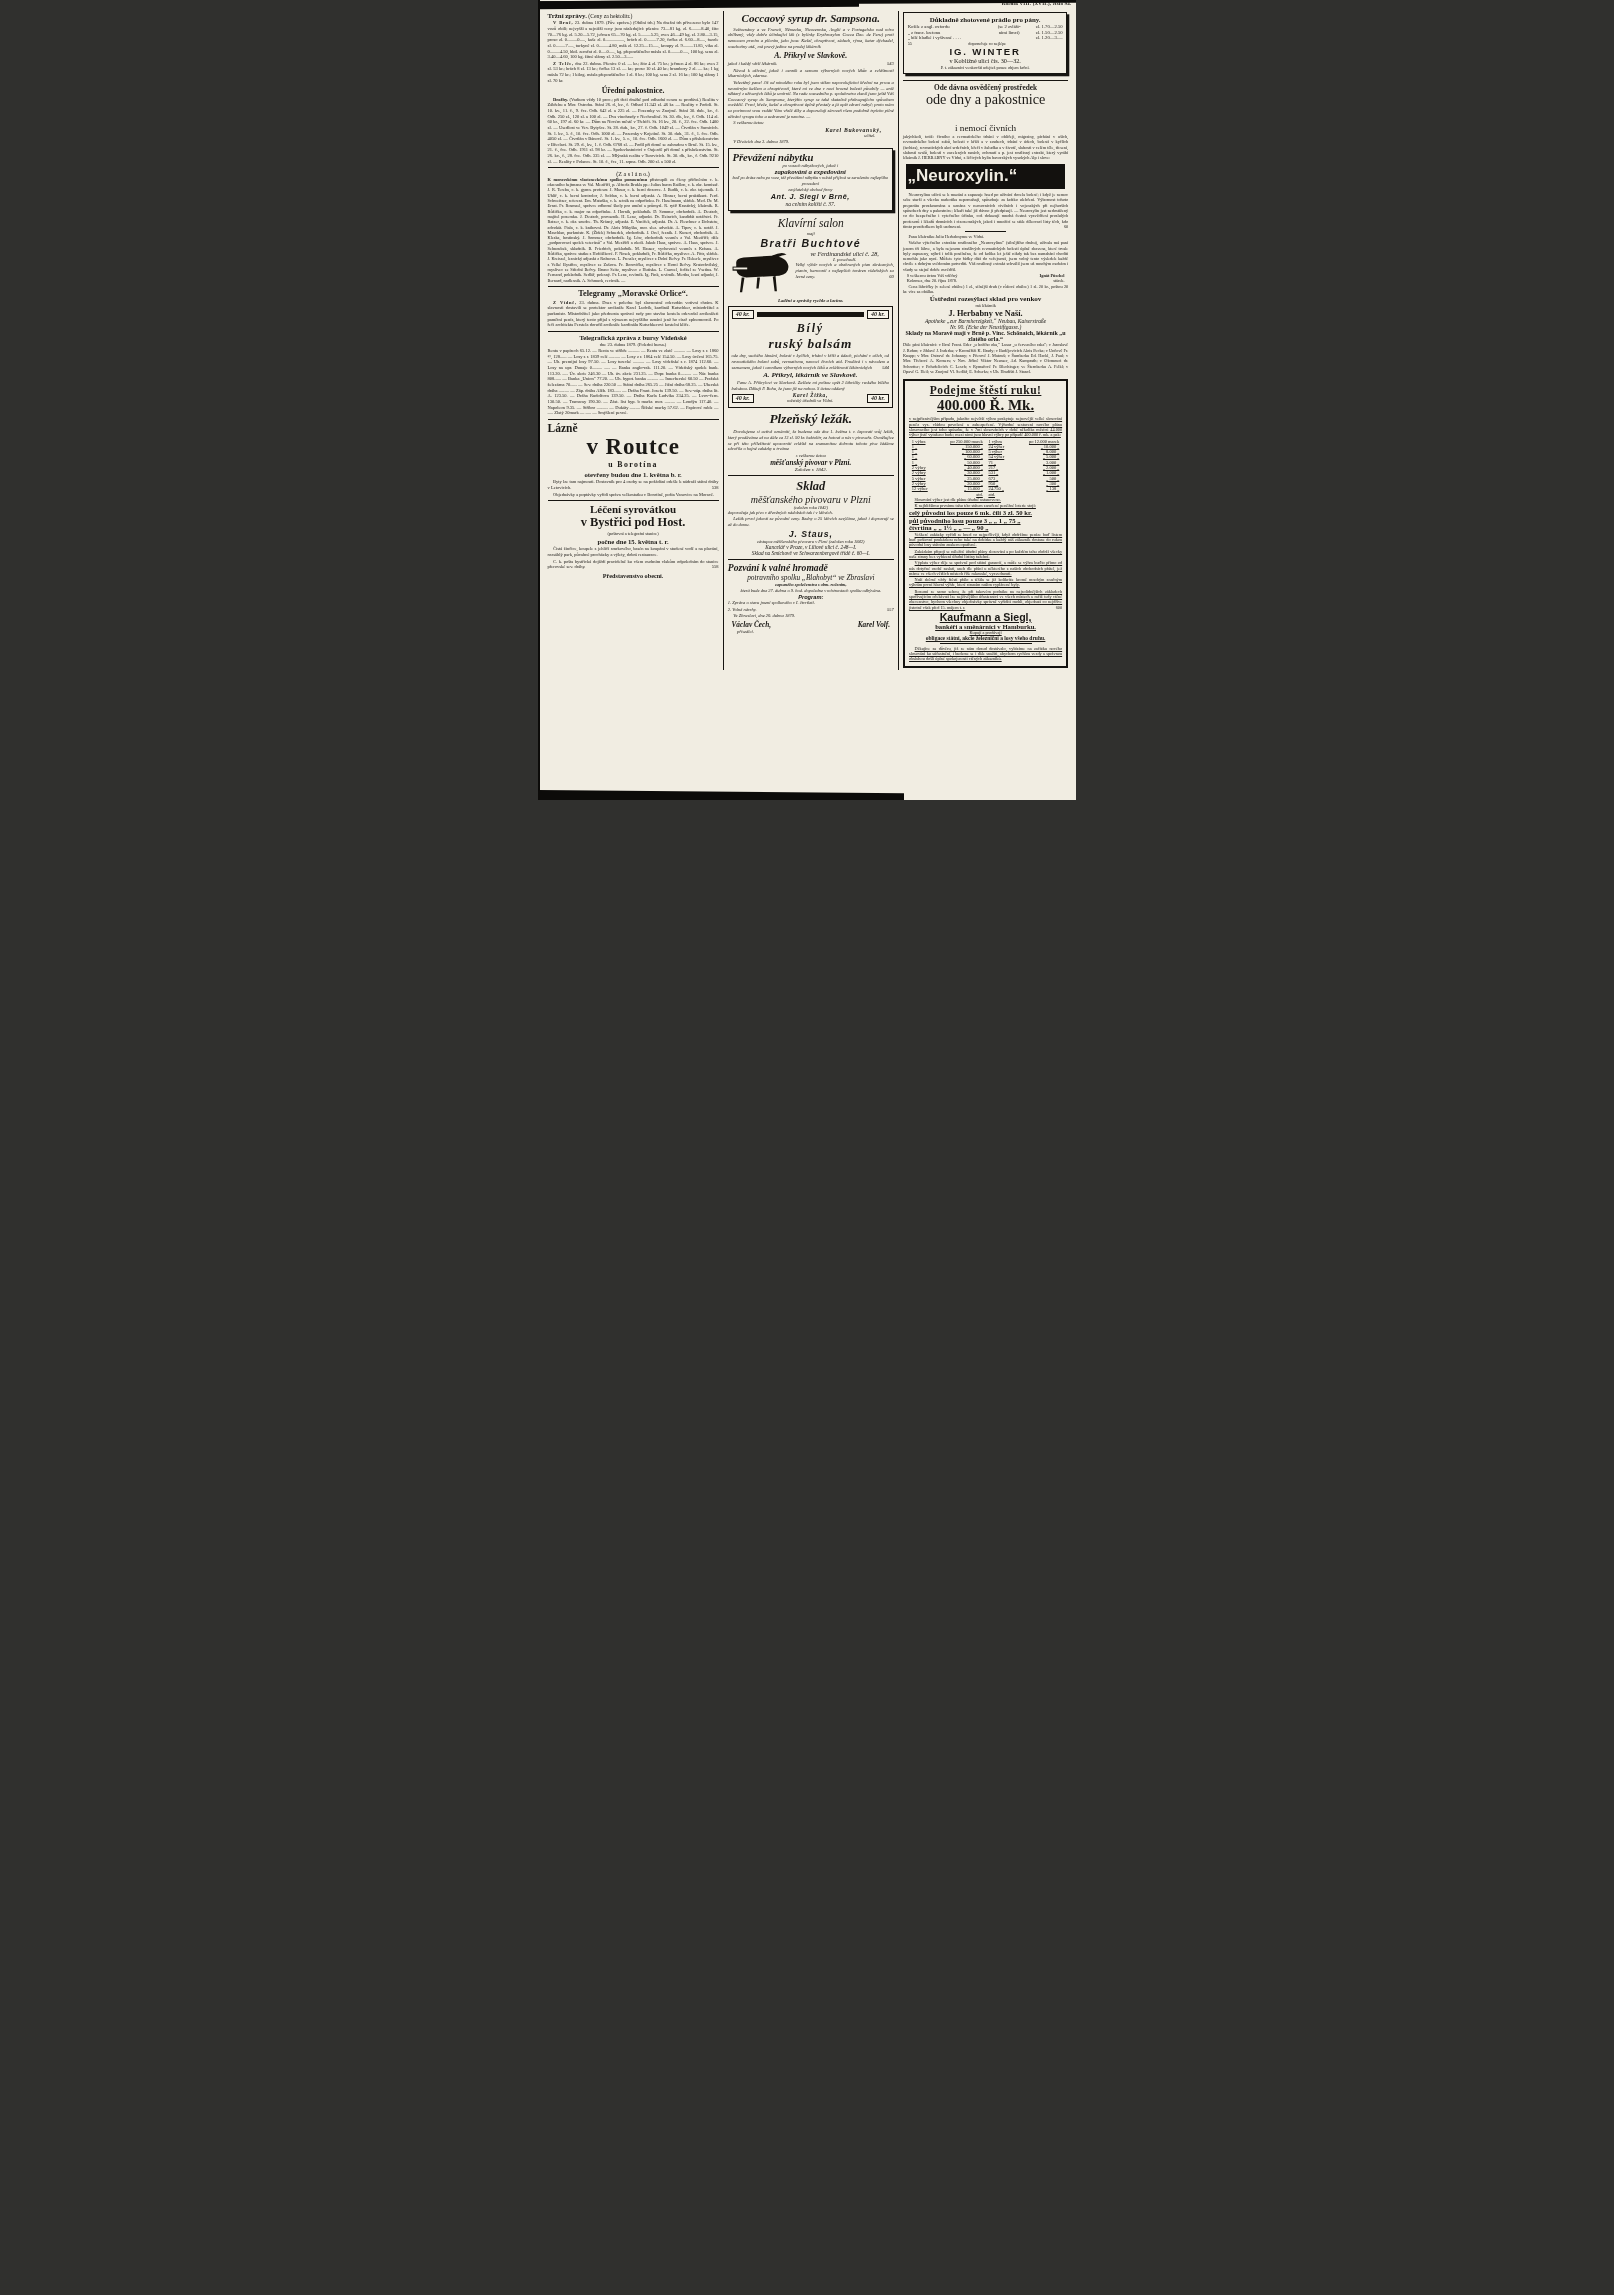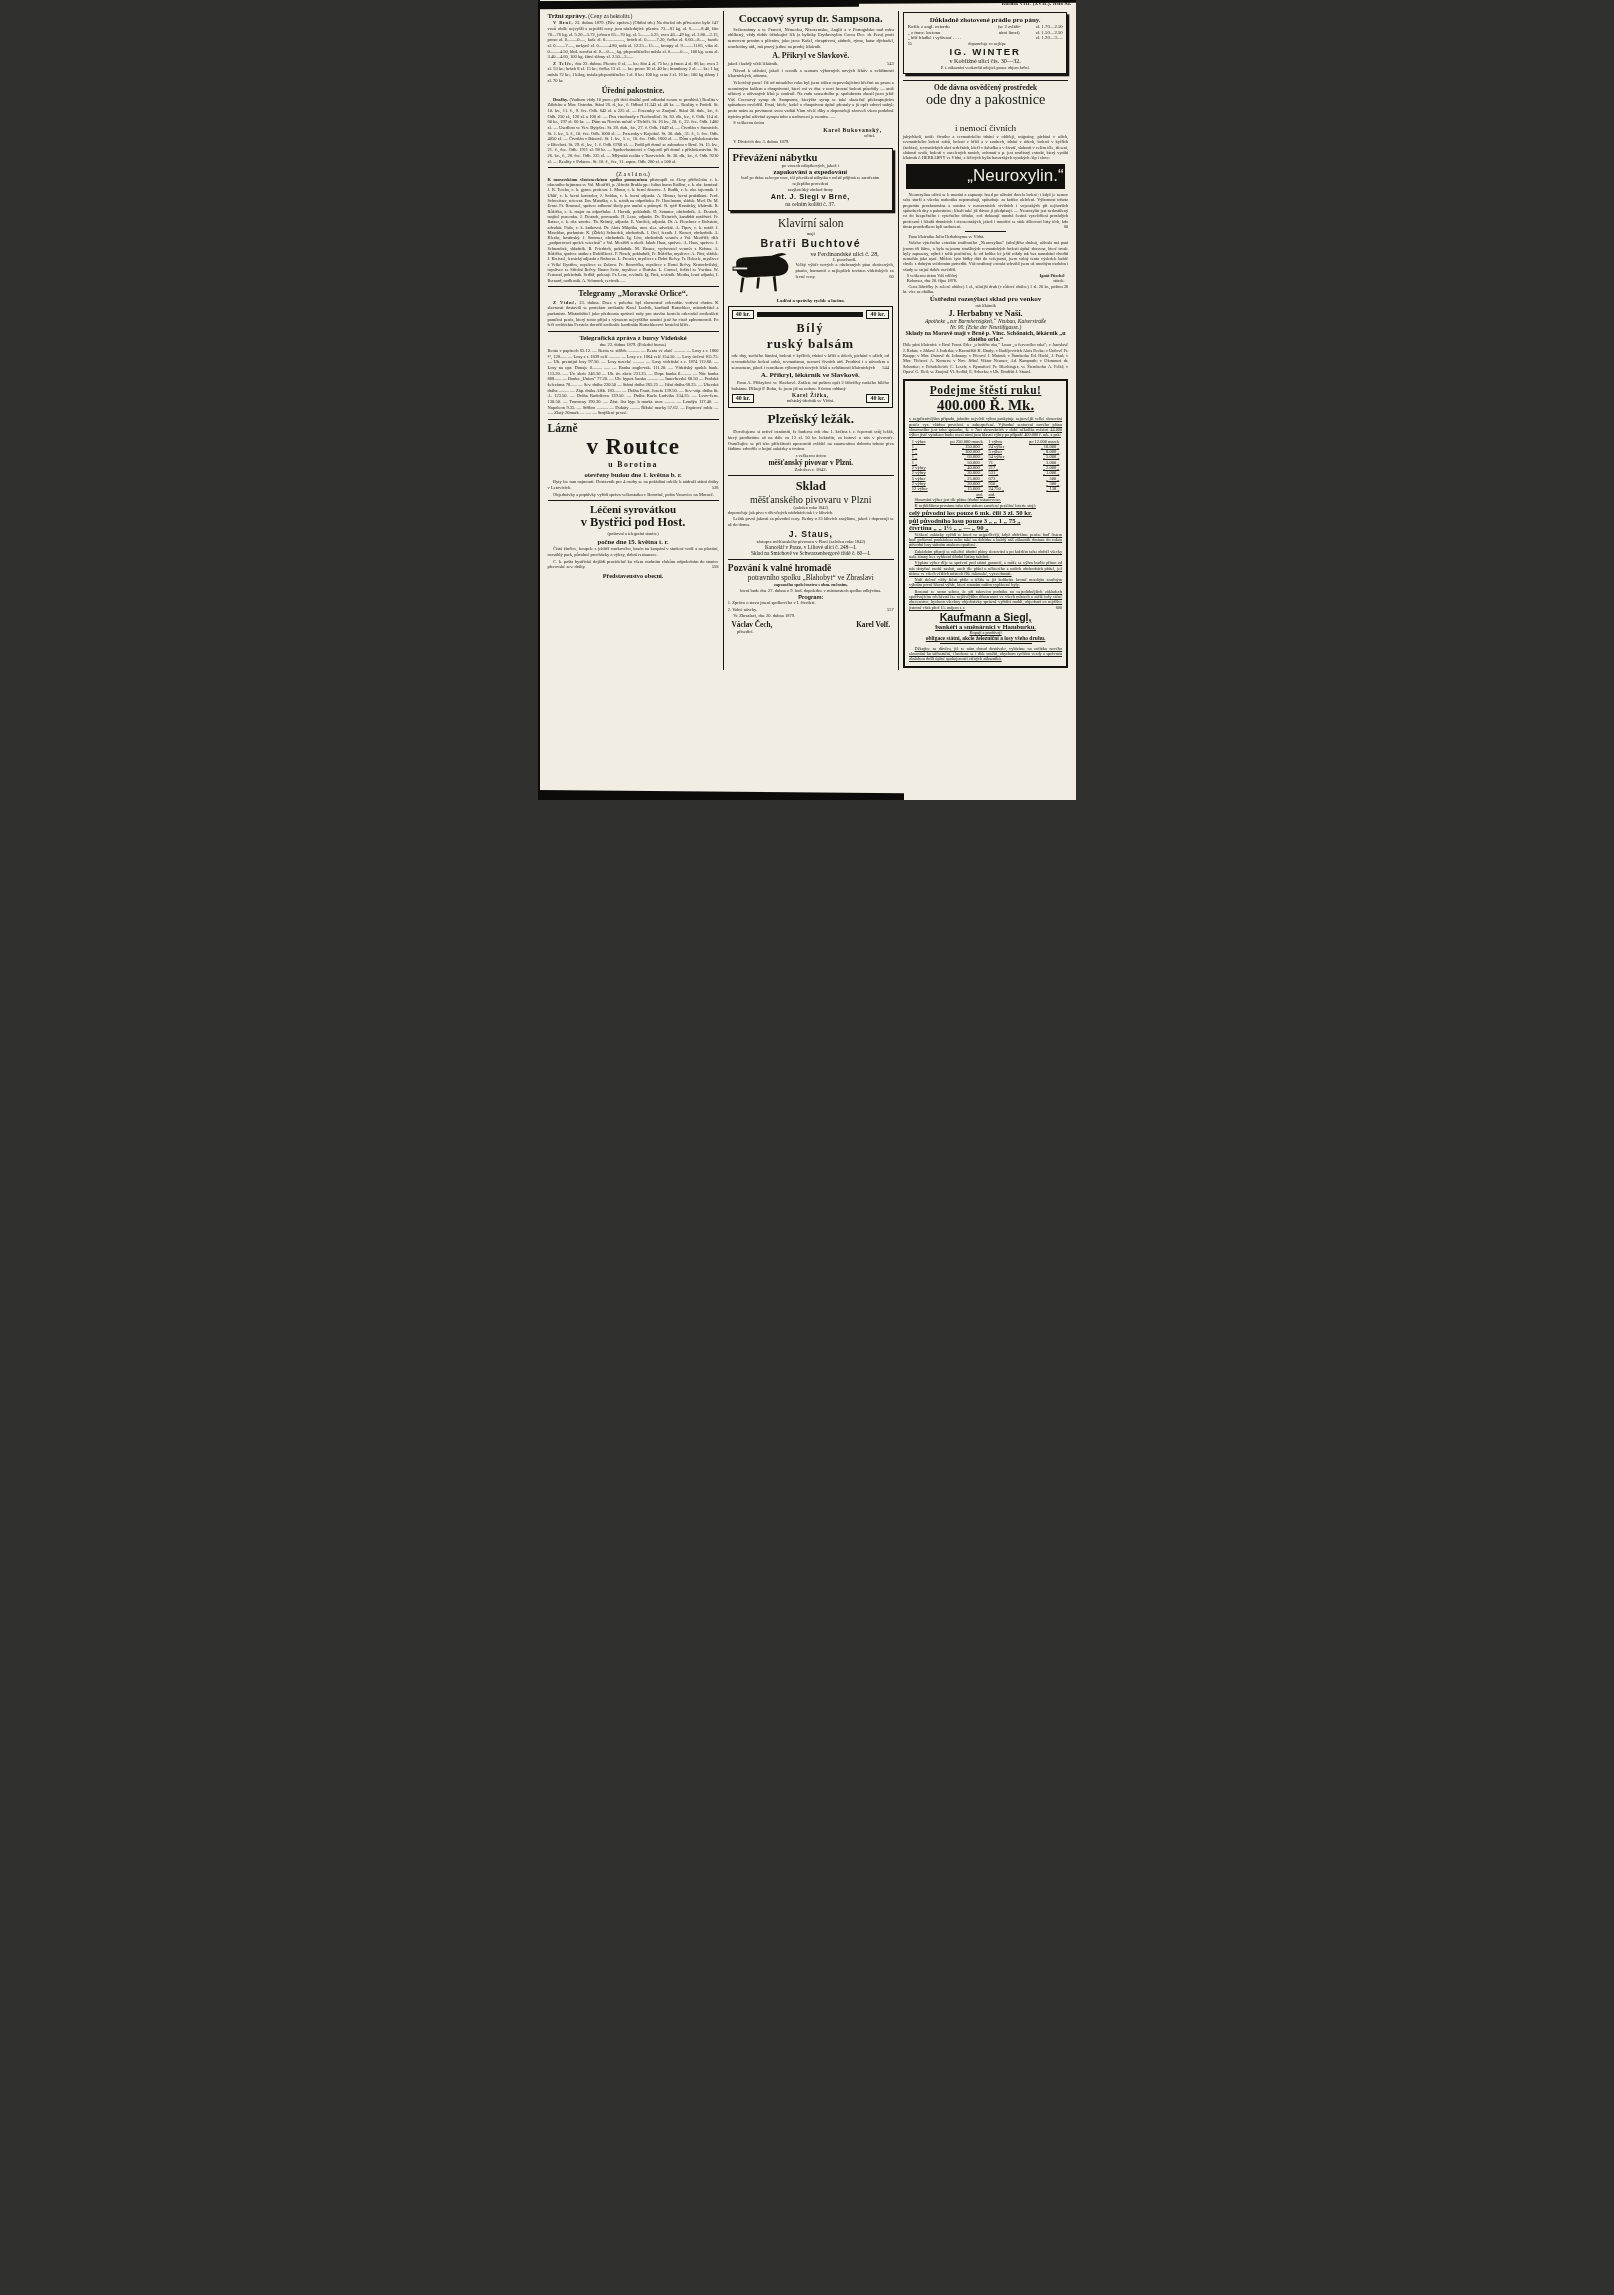--- a/index.html
+++ b/index.html
@@ -6,21 +6,21 @@
   .sheet{position:relative;width:538px;height:800px;margin:0 auto;background:#f1ede2;color:#1b1916;
          font-family:"Liberation Serif","DejaVu Serif",serif;overflow:hidden;}
   .tear-top{position:absolute;top:0;left:0;width:100%;height:4.1px;background:#0c0b09;transform:skewY(-0.25deg);}
   .tear-top-left{position:absolute;top:0;left:0;width:321px;height:7.8px;background:#0c0b09;transform:skewY(-0.45deg);}
   .tear-bottom{position:absolute;bottom:0;left:0;width:68%;height:10px;background:#0c0b09;transform:skewY(0.5deg);transform-origin:left bottom;}
   .edge-left{position:absolute;top:0;left:0;width:2.3px;height:100%;background:#0c0b09;}
   .masthead{position:absolute;top:0.5px;right:4.6px;font-size:5px;font-weight:bold;letter-spacing:0.2px;color:#14120f;}
   .cols{display:flex;align-items:stretch;padding:11px 3.7px 0 5.5px;}
   .col{padding:0 4.1px;}
   .col-left{width:171px;border-right:0.9px solid #171511;}
-  .col-mid{width:166px;border-right:0.9px solid #171511;}
+  .col-mid{width:166px;border-right:0.9px solid #171511;font-style:italic;}
   .col-right{flex:1;}
   .body{font-size:4.5px;line-height:1.26;}
   .small{font-size:4.3px;line-height:1.24;}
   p{margin:0 0 0.9px;text-indent:5.5px;}
   .noind{text-indent:0;}
   .j{text-align:justify;}
   .c{text-align:center;text-indent:0;}
   .r{text-align:right;}
   .b{font-weight:bold;}
   .sp{letter-spacing:0.7px;font-weight:bold;}
@@ -36,21 +36,21 @@
   .adbox{border:1.4px solid #171511;box-shadow:2.3px 2.3px 0 #171511;padding:2.8px 3.7px;margin:3.7px 0.9px 5.5px 0;}
   .big1{font-size:11px;font-weight:bold;text-align:center;margin:0.9px 0 2.8px;}
   .big2{font-size:9.6px;font-weight:bold;text-align:left;}
   .fat{font-family:"Liberation Sans","DejaVu Sans",sans-serif;font-weight:bold;}
   .lazne1{font-size:11.5px;font-weight:bold;margin:2.8px 0 0;}
   .lazne2{font-size:23px;font-weight:bold;text-align:center;line-height:1;margin:0.9px 0 1.8px;letter-spacing:0.9px;}
   .lazne3{font-size:7.8px;font-weight:bold;text-align:center;letter-spacing:1.4px;margin-bottom:1.8px;}
   .openline{font-size:6.7px;font-weight:bold;text-align:center;margin:1.4px 0;}
   .lec1{font-size:11px;font-weight:bold;text-align:center;margin:1.8px 0 0;}
   .lec2{font-size:12.4px;font-weight:bold;text-align:center;margin:0 0 0.9px;}
-  .neuro-band{background:#13110e;color:#f1ede2;text-align:right;font-size:17px;font-weight:normal;
+  .neuro-band{background:#13110e;color:#f1ede2;text-align:left;font-size:17px;font-weight:bold;
               font-family:"Liberation Sans","DejaVu Sans",sans-serif;padding:3.7px 1.8px 4.6px;margin:2.8px 2.8px 3.2px;line-height:1;}
   .kr-row{display:flex;align-items:center;gap:2.8px;margin:0.9px 0;}
   .kr-box{border:1.4px solid #171511;font-weight:bold;font-size:6px;padding:0.5px 3.2px;background:#f7f4ea;white-space:nowrap;}
   .kr-bar{flex:1;height:5.5px;background:#171511;}
   .balsam-title1{font-size:12px;text-align:center;font-weight:bold;letter-spacing:1.8px;margin-top:1.8px;}
   .balsam-title2{font-size:13.3px;text-align:center;font-weight:bold;letter-spacing:0.9px;margin-bottom:1.8px;}
   .lot-box{border:2.3px solid #14120f;padding:3.2px 4.1px;margin:4.6px 0 1.8px;text-decoration:underline;}
   .lot-title{font-size:11.5px;font-weight:bold;text-align:center;letter-spacing:0.5px;}
   .lot-amount{font-size:15px;font-weight:bold;text-align:center;margin:0.9px 0 2.3px;}
   .lot-row{display:flex;font-size:4.5px;line-height:1.18;}

